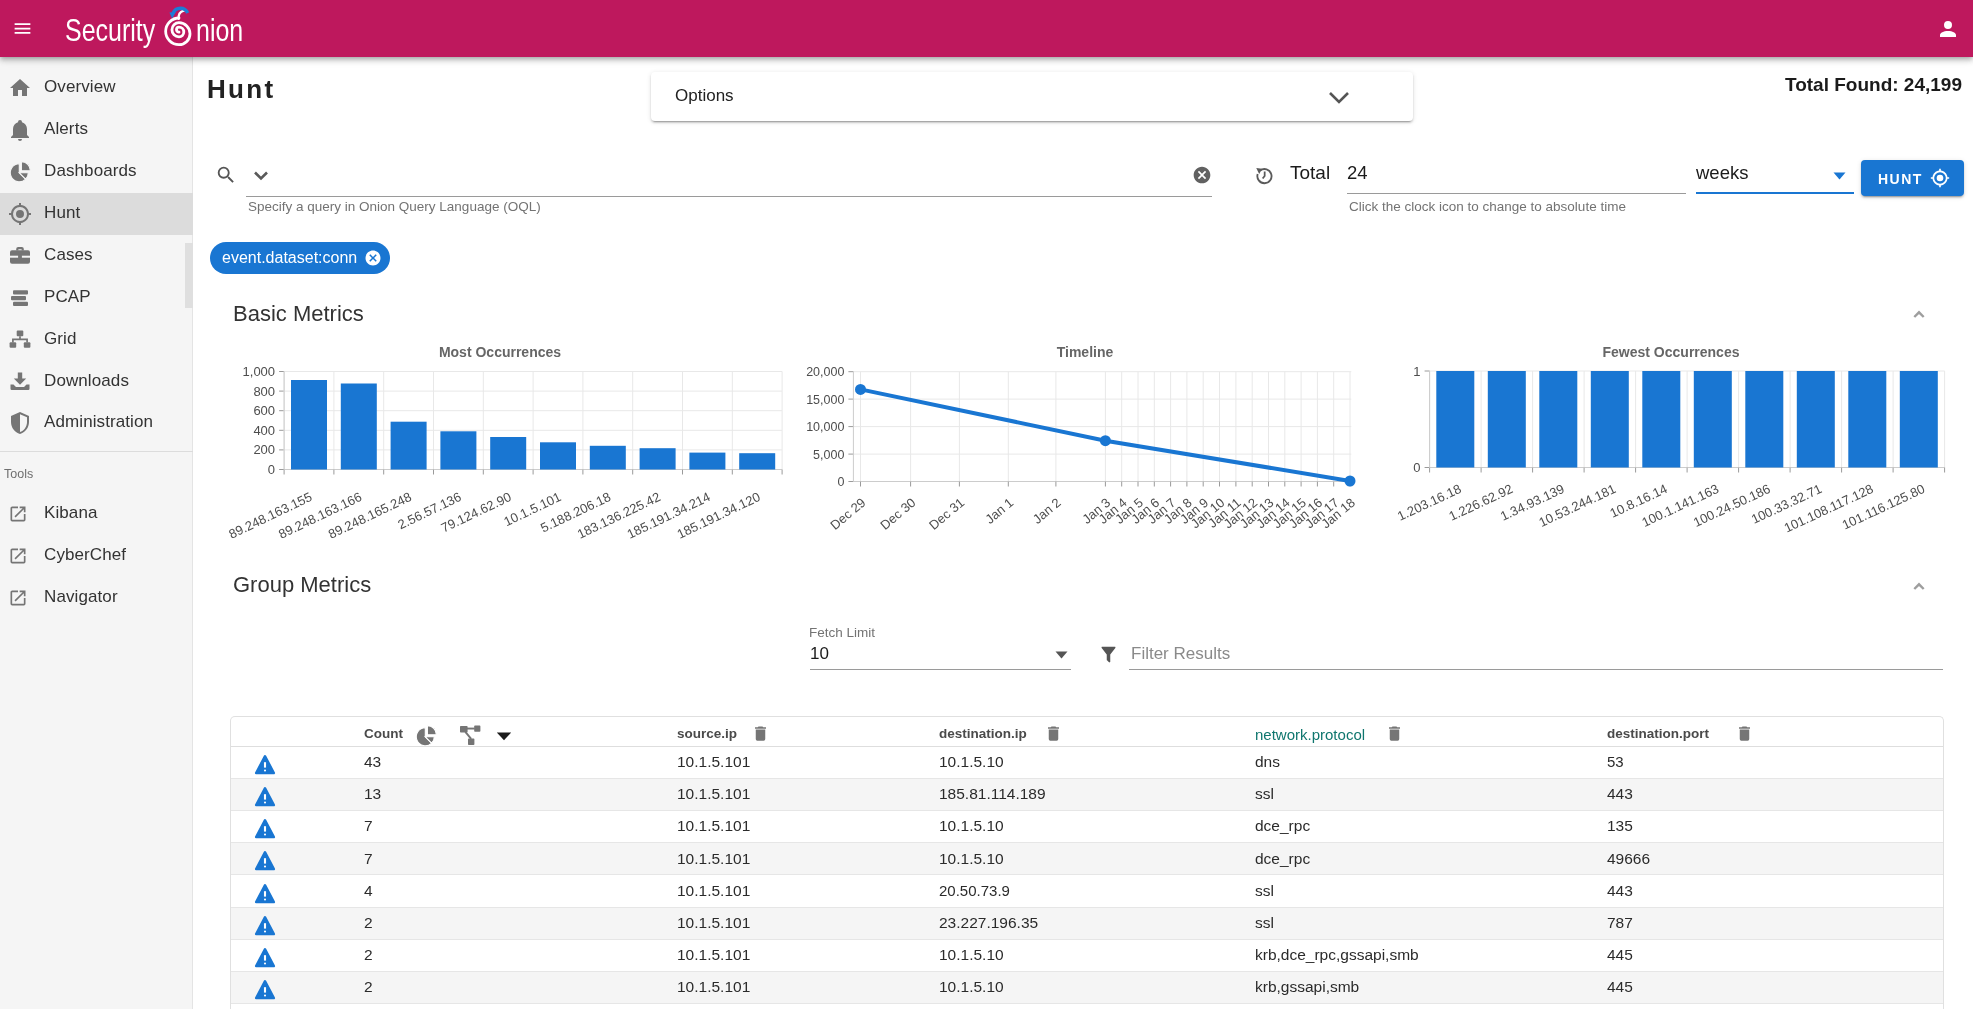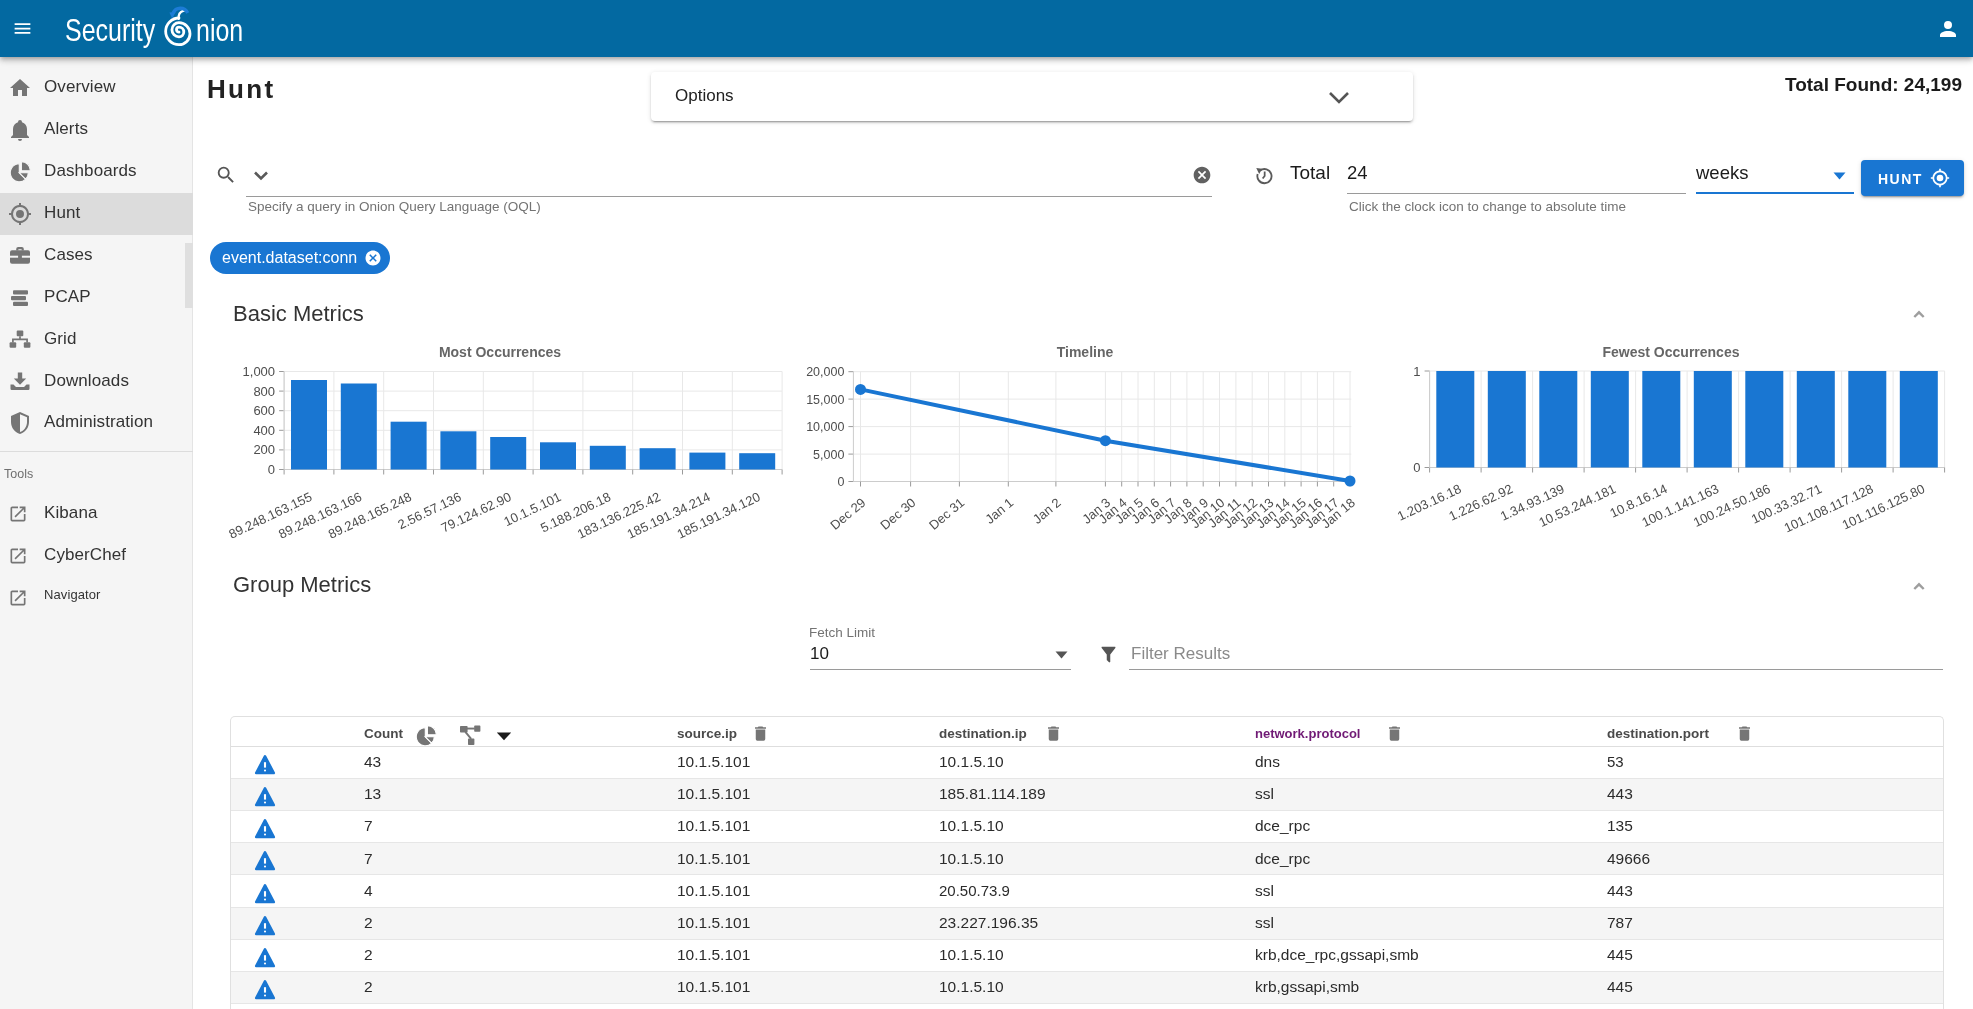--- a/index.html
+++ b/index.html
@@ -75,21 +75,21 @@
         <path d="M14,3V5H17.59L7.76,14.83L9.17,16.24L19,6.41V10H21V3M19,19H5V5H12V3H5C3.89,3 3,3.9 3,5V19A2,2 0 0,0 5,21H19A2,2 0 0,0 21,19V12H19V19Z" fill="#757575"></path>
       </svg>
       <div style="position:absolute;left:44px;top:446px;font-size:17px;color:#333;letter-spacing:.1px">Kibana</div>
       <svg style="position:absolute;left:8px;top:489px" width="20" height="20" viewBox="0 0 24 24">
         <path d="M14,3V5H17.59L7.76,14.83L9.17,16.24L19,6.41V10H21V3M19,19H5V5H12V3H5C3.89,3 3,3.9 3,5V19A2,2 0 0,0 5,21H19A2,2 0 0,0 21,19V12H19V19Z" fill="#757575"></path>
       </svg>
       <div style="position:absolute;left:44px;top:488px;font-size:17px;color:#333;letter-spacing:.1px">CyberChef</div>
       <svg style="position:absolute;left:8px;top:531px" width="20" height="20" viewBox="0 0 24 24">
         <path d="M14,3V5H17.59L7.76,14.83L9.17,16.24L19,6.41V10H21V3M19,19H5V5H12V3H5C3.89,3 3,3.9 3,5V19A2,2 0 0,0 5,21H19A2,2 0 0,0 21,19V12H19V19Z" fill="#757575"></path>
       </svg>
-      <div style="position:absolute;left:44px;top:530px;font-size:13px;color:#333;letter-spacing:.1px">Navigator</div>
+      <div style="position:absolute;left:44px;top:530px;font-size:17px;color:#333;letter-spacing:.1px">Navigator</div>
     </div>
     <div style="position:absolute;left:185px;top:243px;width:8px;height:65px;background:#dfdfdf"></div>
 <div style="position:absolute;left:207px;top:74px;font-size:26px;font-weight:bold;letter-spacing:2.3px;color:#222">Hunt</div>
     <div style="position:absolute;left:651px;top:72px;width:762px;height:49px;background:#fff;border-radius:4px;box-shadow:0 3px 1px -2px rgba(0,0,0,.2),0 2px 2px 0 rgba(0,0,0,.14),0 1px 5px 0 rgba(0,0,0,.12)"></div>
     <div style="position:absolute;left:675px;top:86px;font-size:17px;color:#222">Options</div>
     <svg style="position:absolute;left:1327px;top:90px" width="24" height="18" viewBox="0 0 24 18">
       <path d="M3,3 L12,12 L21,3" fill="none" stroke="#555" stroke-width="2.6"></path>
     </svg>
     <div style="position:absolute;left:1600px;top:74px;width:362px;text-align:right;font-size:19px;font-weight:bold;color:#1b1b1b">Total Found: 24,199</div>
     <svg style="position:absolute;left:215px;top:164px" width="22" height="22" viewBox="0 0 24 24">
@@ -364,21 +364,21 @@
       <rect x="9" y="14.6" width="6.4" height="6.4" rx="0.8"></rect>
       <rect x="8" y="3.6" width="7.8" height="1.9"></rect>
       <path d="M5.6,8.4 L7.1,7.2 L12.9,14.3 L11.4,15.5 Z"></path>
         </g>
       </svg>
       <svg style="position:absolute;left:265px;top:15px" width="16" height="10" viewBox="0 0 16 10">
         <path d="M0.8,0.5 L15.2,0.5 L8,8.3 Z" fill="#1c1c1c"></path>
       </svg>
       <div style="position:absolute;left:446px;top:9px;font-size:13.5px;font-weight:bold;color:#4a4a4a">source.ip</div>
       <div style="position:absolute;left:708px;top:9px;font-size:13.5px;font-weight:bold;color:#4a4a4a">destination.ip</div>
-      <div style="position:absolute;left:1024px;top:9px;font-size:13px;font-weight:bold;color:#701a75">network.protocol</div>
+      <div style="position:absolute;left:1024px;top:9px;font-size:15px;font-weight:normal;color:#0f766e">network.protocol</div>
       <div style="position:absolute;left:1376px;top:9px;font-size:13.5px;font-weight:bold;color:#4a4a4a">destination.port</div>
       <svg style="position:absolute;left:520px;top:7px" width="19" height="19" viewBox="0 0 24 24">
         <path d="M19,4H15.5L14.5,3H9.5L8.5,4H5V6H19M6,19A2,2 0 0,0 8,21H16A2,2 0 0,0 18,19V7H6V19Z" fill="#757575"></path>
       </svg>
       <svg style="position:absolute;left:813px;top:7px" width="19" height="19" viewBox="0 0 24 24">
         <path d="M19,4H15.5L14.5,3H9.5L8.5,4H5V6H19M6,19A2,2 0 0,0 8,21H16A2,2 0 0,0 18,19V7H6V19Z" fill="#757575"></path>
       </svg>
       <svg style="position:absolute;left:1154px;top:7px" width="19" height="19" viewBox="0 0 24 24">
         <path d="M19,4H15.5L14.5,3H9.5L8.5,4H5V6H19M6,19A2,2 0 0,0 8,21H16A2,2 0 0,0 18,19V7H6V19Z" fill="#757575"></path>
       </svg>
@@ -469,21 +469,21 @@
         <path d="M12 3.4 L20.8 20 L3.2 20 Z" fill="#1976d2" stroke="#1976d2" stroke-width="2.6" stroke-linejoin="round"></path>
         <rect x="10.95" y="9.2" width="2.1" height="5.4" fill="#fff"></rect>
         <rect x="10.95" y="16.4" width="2.1" height="2.2" rx="1" fill="#fff"></rect>
       </svg>
       <div style="position:absolute;left:133px;top:261.1px;font-size:15.5px;color:#2b2b2b">2</div>
       <div style="position:absolute;left:446px;top:261.1px;font-size:15.5px;color:#2b2b2b">10.1.5.101</div>
       <div style="position:absolute;left:708px;top:261.1px;font-size:15.5px;color:#2b2b2b">10.1.5.10</div>
       <div style="position:absolute;left:1024px;top:261.1px;font-size:15.5px;color:#2b2b2b">krb,gssapi,smb</div>
       <div style="position:absolute;left:1376px;top:261.1px;font-size:15.5px;color:#2b2b2b">445</div>
     </div>
-<div style="position:absolute;left:0;top:0;width:1973px;height:57px;background:#0369a1;box-shadow:0 2px 4px -1px rgba(0,0,0,.2),0 4px 5px 0 rgba(0,0,0,.14),0 1px 10px 0 rgba(0,0,0,.12);z-index:50">
+<div style="position:absolute;left:0;top:0;width:1973px;height:57px;background:#be185d;box-shadow:0 2px 4px -1px rgba(0,0,0,.2),0 4px 5px 0 rgba(0,0,0,.14),0 1px 10px 0 rgba(0,0,0,.12);z-index:50">
       <svg style="position:absolute;left:12px;top:18px" width="21" height="21" viewBox="0 0 24 24">
         <path d="M3,6H21V8H3V6M3,11H21V13H3V11M3,16H21V18H3V16Z" fill="#ffffff"></path>
       </svg>
       <div style="position:absolute;left:65px;top:12px;font-size:32px;color:#fff;white-space:nowrap"><span style="display:inline-block;transform:scaleX(.78);transform-origin:0 0">Security</span></div>
       <div style="position:absolute;left:196px;top:12px;font-size:32px;color:#fff;white-space:nowrap"><span style="display:inline-block;transform:scaleX(.78);transform-origin:0 0">nion</span></div>
       <svg style="position:absolute;left:160px;top:2px" width="42" height="52" viewBox="0 0 42 52">
       <g fill="none" stroke="#fff" stroke-width="2.8" stroke-linecap="round">
         <path d="M19,16 A13.35,13.35 0 0 0 19,42.7 A11,11 0 0 0 19,20.7 A7.05,7.05 0 0 0 19,34.8 A4.8,4.8 0 0 0 19,25.2 A2.5,2.5 0 0 0 19,30.2"></path>
         <path d="M18.8,16.8 C18.2,13 20,9.8 23.6,8.6 C25.2,8.1 26.4,8.6 27,9.8" stroke-width="2.2"></path>
       </g>

